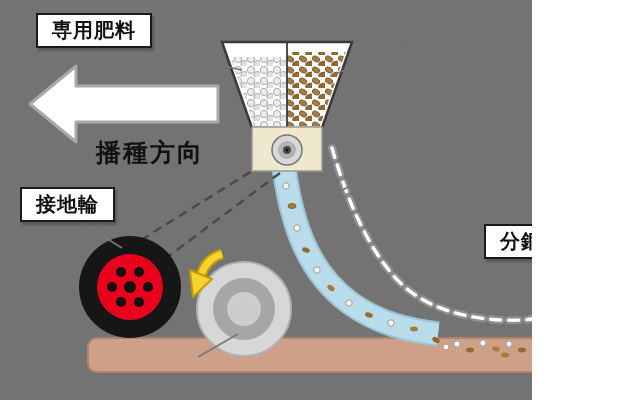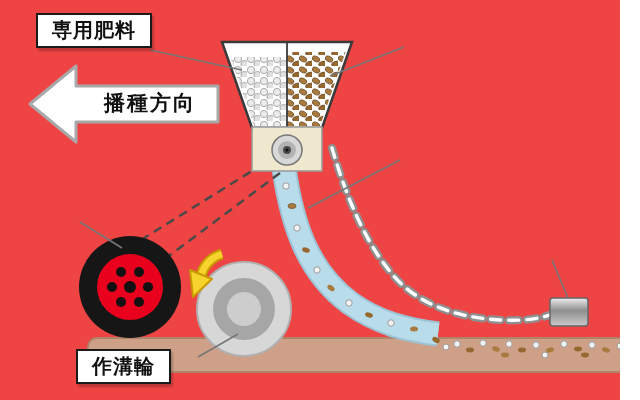--- a/index.html
+++ b/index.html
@@ -1,29 +1,29 @@
 <!DOCTYPE html>
 <html><head>
 <meta charset="utf-8">
 <style>
   html,body{margin:0;padding:0;background:#fff;}
   #stage{
-    position:relative;width:620px;height:400px;background:#ef4444;
+    position:relative;width:532px;height:400px;background:#737373;
     font-family:"DejaVu Sans","Liberation Sans",sans-serif;overflow:hidden;
   }
   #stage svg{position:absolute;left:0;top:0;}
   .label{
     position:absolute;background:#fff;border:2px solid #1a1a1a;
     padding:3px 14px;font-size:20px;font-weight:bold;color:#111;
     white-space:nowrap;letter-spacing:1px;line-height:1.25;
     box-shadow:2px 3px 2px rgba(0,0,0,0.22);
   }
   .dir-text{
-    position:absolute;font-size:21px;font-weight:bold;color:#111;
-    letter-spacing:2px;text-align:center;
+    position:absolute;font-size:25px;font-weight:bold;color:#111;
+    letter-spacing:2px;text-align:center;margin-top:47px;
   }
 </style>
 </head>
 <body>
 
 <div id="stage">
 
 <svg width="640" height="400" viewBox="0 0 640 400">
   <defs>
     <pattern id="fert" width="13" height="11" patternUnits="userSpaceOnUse">
@@ -141,16 +141,17 @@
     <line x1="400" y1="160" x2="308" y2="208"></line>
     <line x1="80" y1="222" x2="122" y2="248"></line>
     <line x1="552" y1="260" x2="568" y2="298"></line>
     <line x1="198" y1="357" x2="238" y2="334"></line>
   </g>
 
   <polygon points="30,104 76,66 76,86 218,86 218,122 76,122 76,142" fill="#ffffff" stroke="#a9a9a9" stroke-width="3" stroke-linejoin="round"></polygon>
 </svg>
 
 <div class="label" style="left:36px;top:13px">専用肥料</div>
-<div class="label" style="left:76px;top:349px">作溝輪</div>
+<div class="label" style="left:20px;top:187px">接地輪</div>
+<div class="label" style="left:484px;top:224px">分銅</div>
 <div class="dir-text" style="left:84px;top:89px;width:132px">播種方向</div>
 
 </div>
 
 </body></html>

